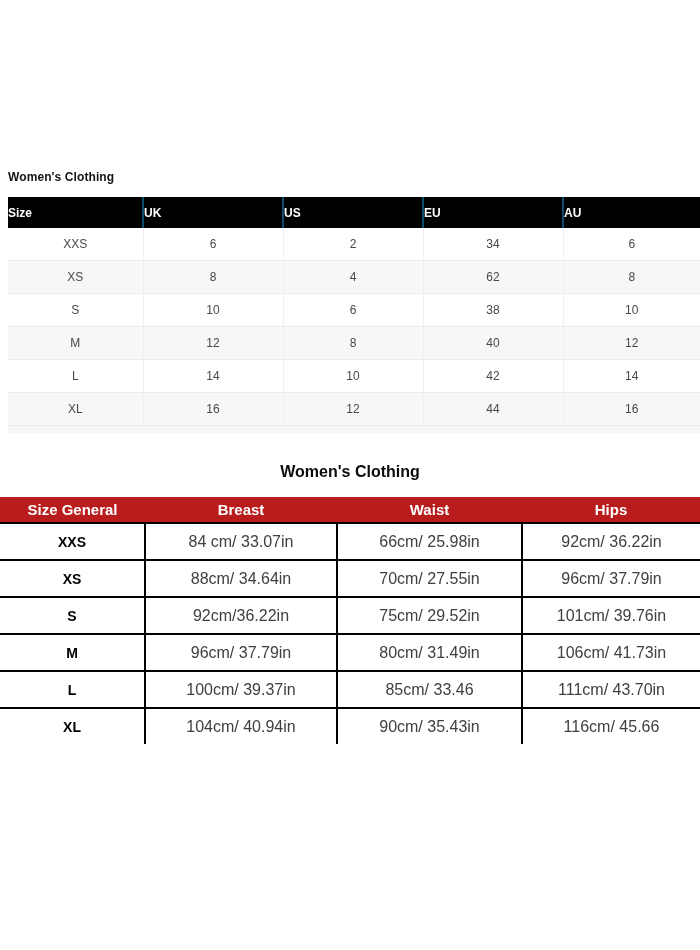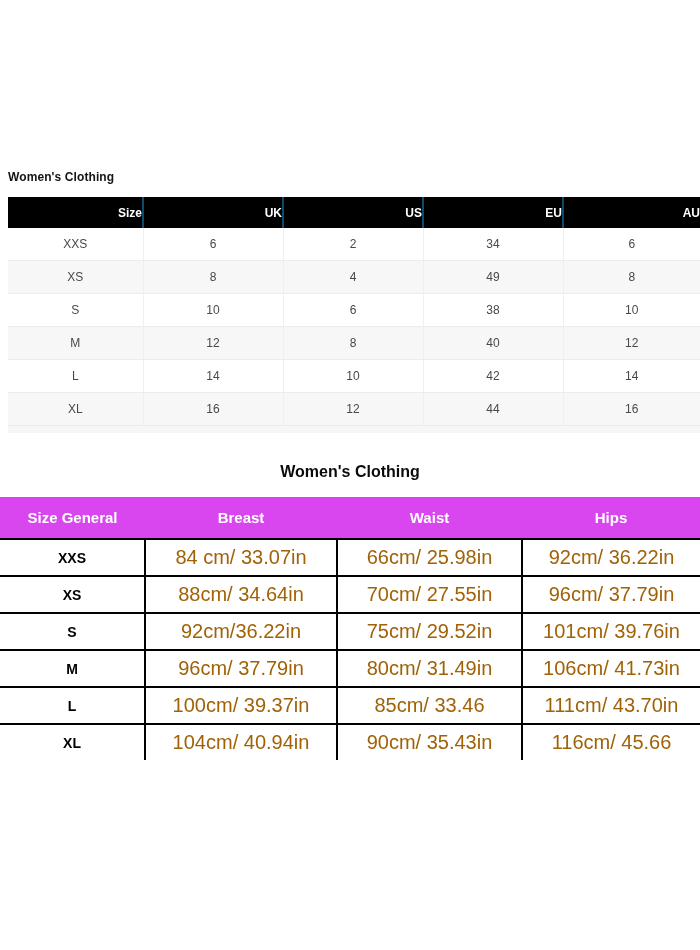--- a/index.html
+++ b/index.html
@@ -33,21 +33,21 @@
     width: 692px;
     border-collapse: collapse;
     table-layout: fixed;
   }
   table.t1 th {
     background: #000000;
     color: #ffffff;
     font-size: 12px;
     font-weight: 600;
     height: 31px;
-    text-align: right;
+    text-align: left;
     vertical-align: middle;
     padding: 0;
   }
   table.t1 th + th { border-left: 2px solid #0c4a6e; }
   table.t1 td {
     height: 32px;
     font-size: 12px;
     color: #484848;
     text-align: center;
     vertical-align: middle;
@@ -76,33 +76,33 @@
   
   table.t2 {
     position: absolute;
     left: 0;
     top: 497px;
     width: 700px;
     border-collapse: collapse;
     table-layout: fixed;
   }
   table.t2 th {
-    background: #d946ef;
+    background: #b91c1c;
     color: #ffffff;
     font-size: 15px;
     font-weight: 700;
     height: 25px;
     text-align: center;
     vertical-align: middle;
-    padding: 8px;
+    padding: 0;
   }
   table.t2 td {
     height: 35px;
-    font-size: 20px;
-    color: #a16207;
+    font-size: 16px;
+    color: #404040;
     text-align: center;
     vertical-align: middle;
     background: #ffffff;
     padding: 0;
   }
   table.t2 td + td { border-left: 2px solid #000000; }
   table.t2 tbody tr td { border-top: 2px solid #000000; }
   table.t2 td.size-col {
     font-size: 14px;
     font-weight: 700;
@@ -138,21 +138,21 @@
         <td>XXS</td>
         <td>6</td>
         <td>2</td>
         <td>34</td>
         <td>6</td>
       </tr>
       <tr>
         <td>XS</td>
         <td>8</td>
         <td>4</td>
-        <td>49</td>
+        <td>62</td>
         <td>8</td>
       </tr>
       <tr>
         <td>S</td>
         <td>10</td>
         <td>6</td>
         <td>38</td>
         <td>10</td>
       </tr>
       <tr>

